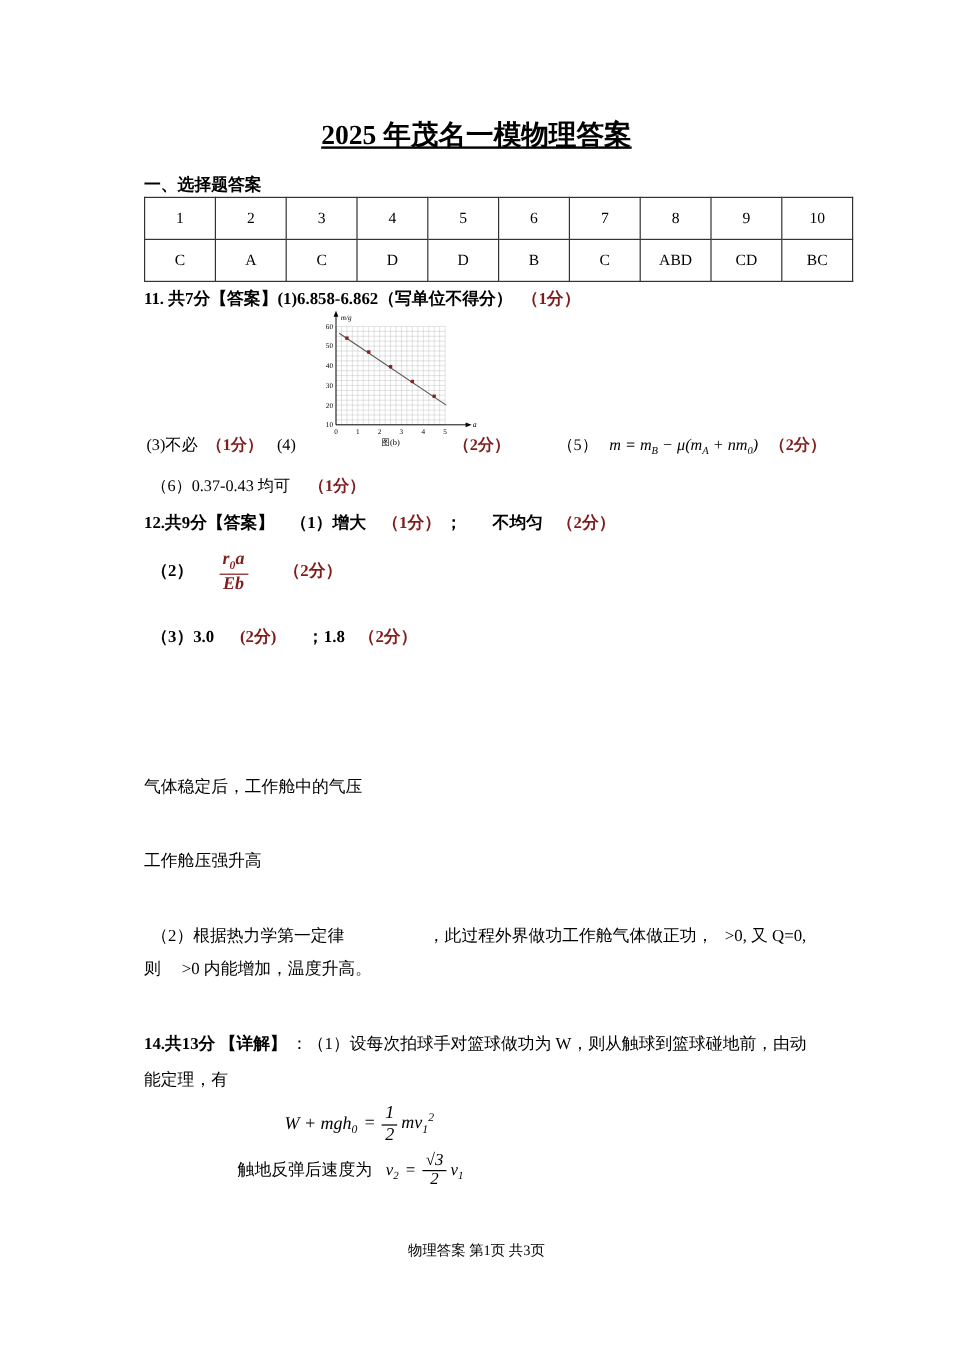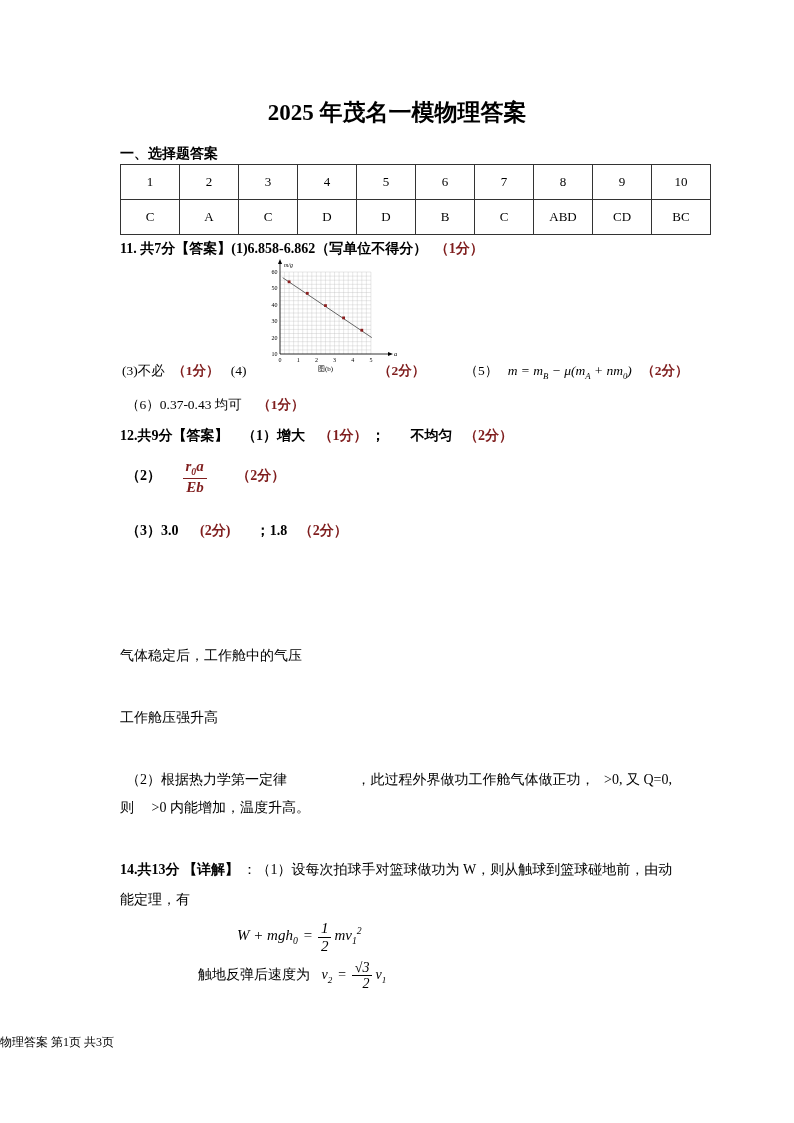--- a/index.html
+++ b/index.html
@@ -1,34 +1,34 @@
 <!DOCTYPE html>
 <html><head>
 <meta charset="utf-8">
 <style>
   html,body{margin:0;padding:0;background:#ffffff;}
   #page{position:relative;width:794px;height:1123px;background:#fff;
         font-family:"Liberation Serif","DejaVu Serif",serif;color:#000;overflow:hidden;}
   .line{position:absolute;white-space:nowrap;font-size:13.5px;}
   .bold{font-weight:bold;}
   .red{color:#7f1d1d;font-weight:bold;}
-  .title{position:absolute;left:0;width:794px;text-align:center;font-size:23px;font-weight:bold;margin:0;}
+  .title{position:absolute;left:0;width:794px;text-align:center;font-size:23px;font-weight:bold;margin:0;text-decoration:underline;}
   .sec-heading{position:absolute;font-size:14px;font-weight:bold;}
   .ans-table{position:absolute;border-collapse:collapse;table-layout:fixed;}
   .ans-table td{border:1px solid #333;width:56px;height:32px;text-align:center;
                 vertical-align:middle;font-size:13px;}
   .chart-wrap{position:absolute;}
   #chart-svg text{font-family:"Liberation Serif",serif;fill:#000;}
   .frac{display:inline-block;vertical-align:middle;text-align:center;line-height:1.1;}
   .frac .fnum{display:block;border-bottom:1px solid currentColor;padding:0 3px;}
-  .frac .fden{display:block;padding:0 3px;text-align:right;}
+  .frac .fden{display:block;padding:0 3px;}
   .math{font-style:italic;}
   .eqsp{margin:0 5px;}
   sub,sup{font-size:0.65em;}
-  .footer{position:absolute;left:0;width:794px;font-size:12px;}
+  .footer{position:absolute;left:0;width:794px;text-align:center;font-size:12px;}
 </style>
 </head>
 <body>
 
 <div id="page">
 
   <h1 class="title" style="top:97px">2025 年茂名一模物理答案</h1>
 
   <div class="sec-heading" style="left:120px;top:145px">一、选择题答案</div>
 

